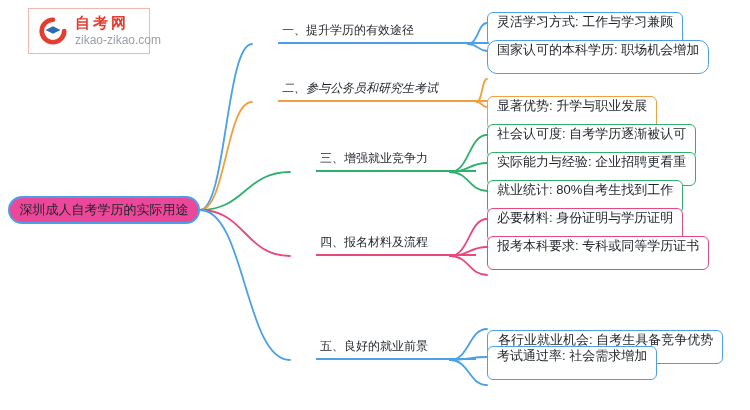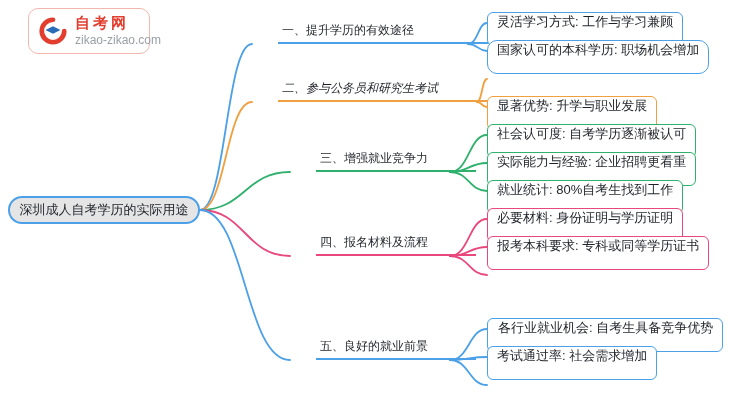--- a/index.html
+++ b/index.html
@@ -3,35 +3,35 @@
 <meta charset="utf-8">
 <style>
   html,body{margin:0;padding:0;background:#fff;}
   body{font-family:"Liberation Sans","DejaVu Sans",sans-serif;}
   .canvas{position:relative;width:750px;height:410px;background:#fff;overflow:hidden;}
   .connector-layer{position:absolute;left:0;top:0;width:750px;height:410px;}
   .connector-layer path{fill:none;stroke-width:1.8;stroke-linecap:round;}
 
   .root-node{
     position:absolute;left:8px;top:196px;width:192px;height:28px;box-sizing:border-box;
-    border:2px solid #4ba0e8;border-radius:14px;background:#e5e5e5;
+    border:2px solid #4ba0e8;border-radius:14px;background:#ec4899;
     font-size:13px;color:#1f2329;line-height:24px;text-align:center;white-space:nowrap;
   }
   .branch-node{
     position:absolute;height:24px;box-sizing:border-box;border-bottom:2px solid #999;
     font-size:12px;color:#1f2329;line-height:21px;text-align:left;padding-left:4px;white-space:nowrap;margin-left:26px;
   }
   .leaf-node{
     position:absolute;height:34px;box-sizing:border-box;border:1.5px solid #999;border-radius:6px;
     background:#fff;font-size:13px;color:#1f2329;line-height:18px;padding:0 9px;white-space:nowrap;
   }
 
   .logo-card{
     position:absolute;left:28px;top:8px;width:122px;height:46px;box-sizing:border-box;
-    border:1px solid #f3b7ae;border-radius:10px;background:#fff;
+    border:1px solid #f3b7ae;border-radius:0;background:#fff;
     display:flex;align-items:center;gap:7px;padding:0 9px;cursor:pointer;
   }
   .logo-icon{width:30px;height:30px;flex:0 0 auto;}
   .logo-text{display:flex;flex-direction:column;line-height:1.1;}
   .logo-name{color:#e23d2e;font-weight:bold;font-size:15px;letter-spacing:3px;white-space:nowrap;}
   .logo-url{color:#9aa0a6;font-size:12px;margin-top:2px;white-space:nowrap;}
 </style>
 </head>
 <body>
 
@@ -88,16 +88,16 @@
 
   <div class="leaf-node" style="left: 487px; top: 96px; border-color: rgb(240, 160, 64);">显著优势: 升学与职业发展</div>
 
   <div class="leaf-node" style="left: 487px; top: 124px; border-color: rgb(47, 177, 109);">社会认可度: 自考学历逐渐被认可</div>
   <div class="leaf-node" style="left: 487px; top: 152px; border-color: rgb(47, 177, 109);">实际能力与经验: 企业招聘更看重</div>
   <div class="leaf-node" style="left: 487px; top: 180px; border-color: rgb(47, 177, 109);">就业统计: 80%自考生找到工作</div>
 
   <div class="leaf-node" style="left: 487px; top: 208px; border-color: rgb(232, 72, 124);">必要材料: 身份证明与学历证明</div>
   <div class="leaf-node" style="left: 487px; top: 236px; border-color: rgb(232, 72, 124);">报考本科要求: 专科或同等学历证书</div>
 
-  <div class="leaf-node" style="left: 487px; top: 318px; border-color: rgb(75, 160, 232); padding-left: 10px;">各行业就业机会: 自考生具备竞争优势</div>
+  <div class="leaf-node" style="left: 487px; top: 330px; border-color: rgb(75, 160, 232); padding-left: 10px;">各行业就业机会: 自考生具备竞争优势</div>
   <div class="leaf-node" style="left: 487px; top: 346px; border-color: rgb(75, 160, 232);">考试通过率: 社会需求增加</div>
 
 </div>
 
 </body></html>

